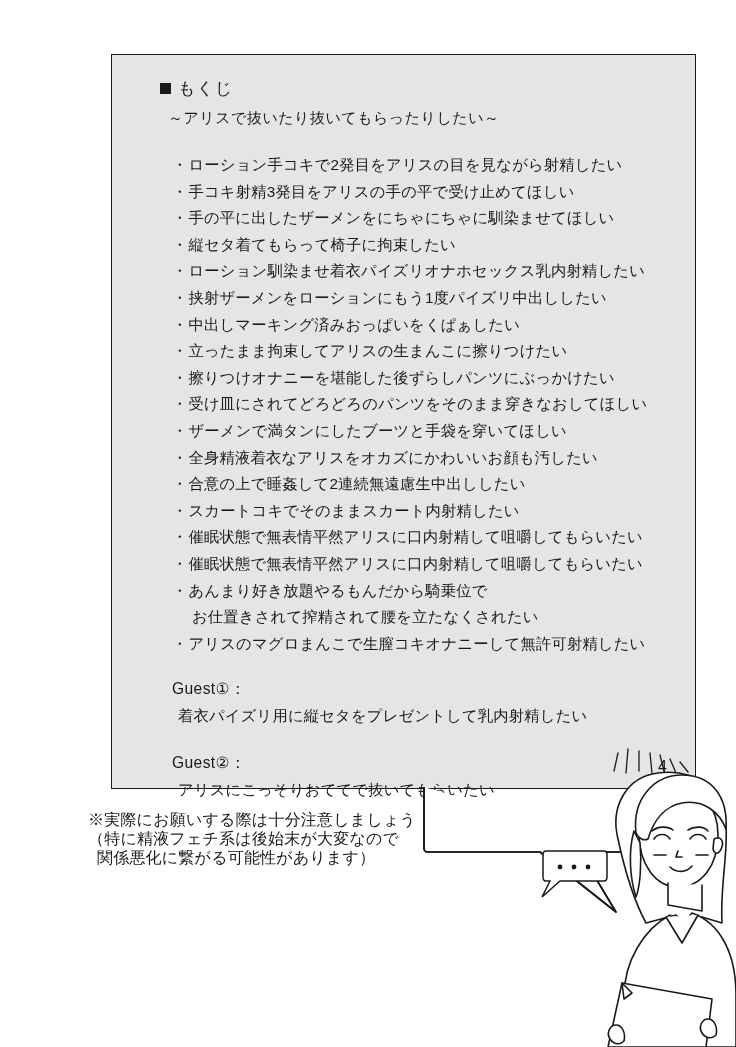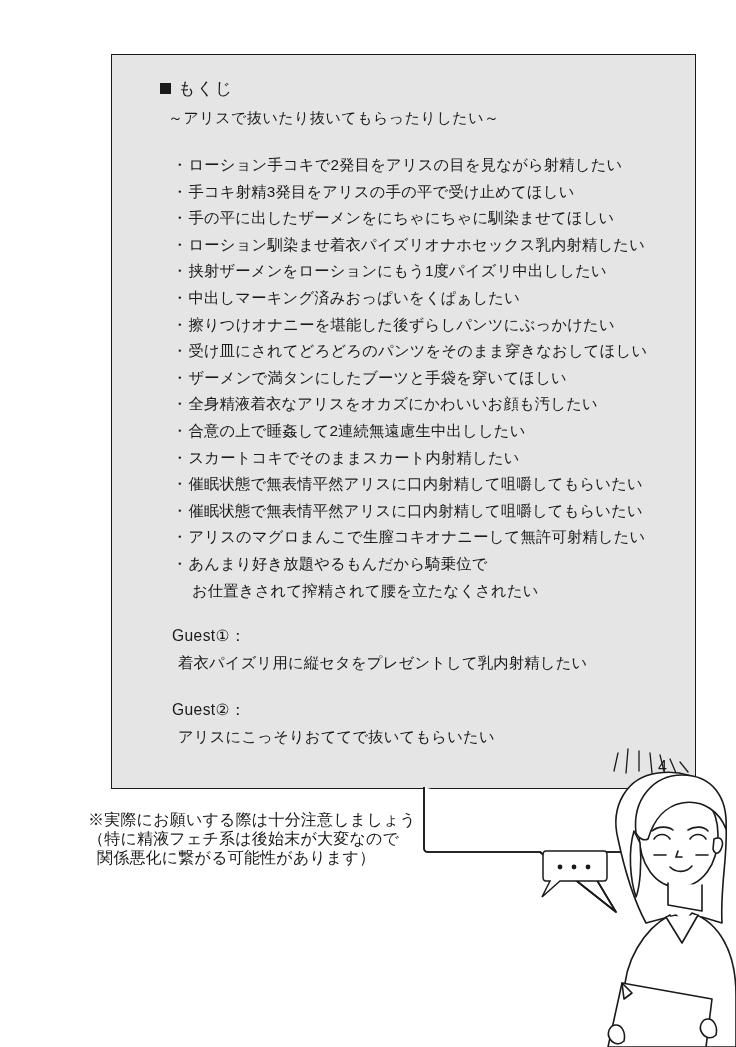--- a/index.html
+++ b/index.html
@@ -155,33 +155,35 @@
       <span class="sq-marker"></span>
       <span>もくじ</span>
     </div>
 
     <div class="toc-subheading">～アリスで抜いたり抜いてもらったりしたい～</div>
 
     <ul class="wish-list">
       <li><span class="dot">・</span><span>ローション手コキで2発目をアリスの目を見ながら射精したい</span></li>
       <li><span class="dot">・</span><span>手コキ射精3発目をアリスの手の平で受け止めてほしい</span></li>
       <li><span class="dot">・</span><span>手の平に出したザーメンをにちゃにちゃに馴染ませてほしい</span></li>
+      <li><span class="dot">・</span><span>縦セタ着てもらって椅子に拘束したい</span></li>
       <li><span class="dot">・</span><span>ローション馴染ませ着衣パイズリオナホセックス乳内射精したい</span></li>
       <li><span class="dot">・</span><span>挟射ザーメンをローションにもう1度パイズリ中出ししたい</span></li>
       <li><span class="dot">・</span><span>中出しマーキング済みおっぱいをくぱぁしたい</span></li>
+      <li><span class="dot">・</span><span>立ったまま拘束してアリスの生まんこに擦りつけたい</span></li>
       <li><span class="dot">・</span><span>擦りつけオナニーを堪能した後ずらしパンツにぶっかけたい</span></li>
       <li><span class="dot">・</span><span>受け皿にされてどろどろのパンツをそのまま穿きなおしてほしい</span></li>
       <li><span class="dot">・</span><span>ザーメンで満タンにしたブーツと手袋を穿いてほしい</span></li>
       <li><span class="dot">・</span><span>全身精液着衣なアリスをオカズにかわいいお顔も汚したい</span></li>
       <li><span class="dot">・</span><span>合意の上で睡姦して2連続無遠慮生中出ししたい</span></li>
       <li><span class="dot">・</span><span>スカートコキでそのままスカート内射精したい</span></li>
       <li><span class="dot">・</span><span>催眠状態で無表情平然アリスに口内射精して咀嚼してもらいたい</span></li>
       <li><span class="dot">・</span><span>催眠状態で無表情平然アリスに口内射精して咀嚼してもらいたい</span></li>
+      <li><span class="dot">・</span><span>あんまり好き放題やるもんだから騎乗位で</span><span class="cont">お仕置きされて搾精されて腰を立たなくされたい</span></li>
       <li><span class="dot">・</span><span>アリスのマグロまんこで生膣コキオナニーして無許可射精したい</span></li>
-      <li><span class="dot">・</span><span>あんまり好き放題やるもんだから騎乗位で</span><span class="cont">お仕置きされて搾精されて腰を立たなくされたい</span></li>
     </ul>
 
     <div class="guest-block">
       <div class="g-label">Guest①：</div>
       <div class="g-body">着衣パイズリ用に縦セタをプレゼントして乳内射精したい</div>
     </div>
 
     <div class="guest-block second">
       <div class="g-label">Guest②：</div>
       <div class="g-body">アリスにこっそりおててで抜いてもらいたい</div>

